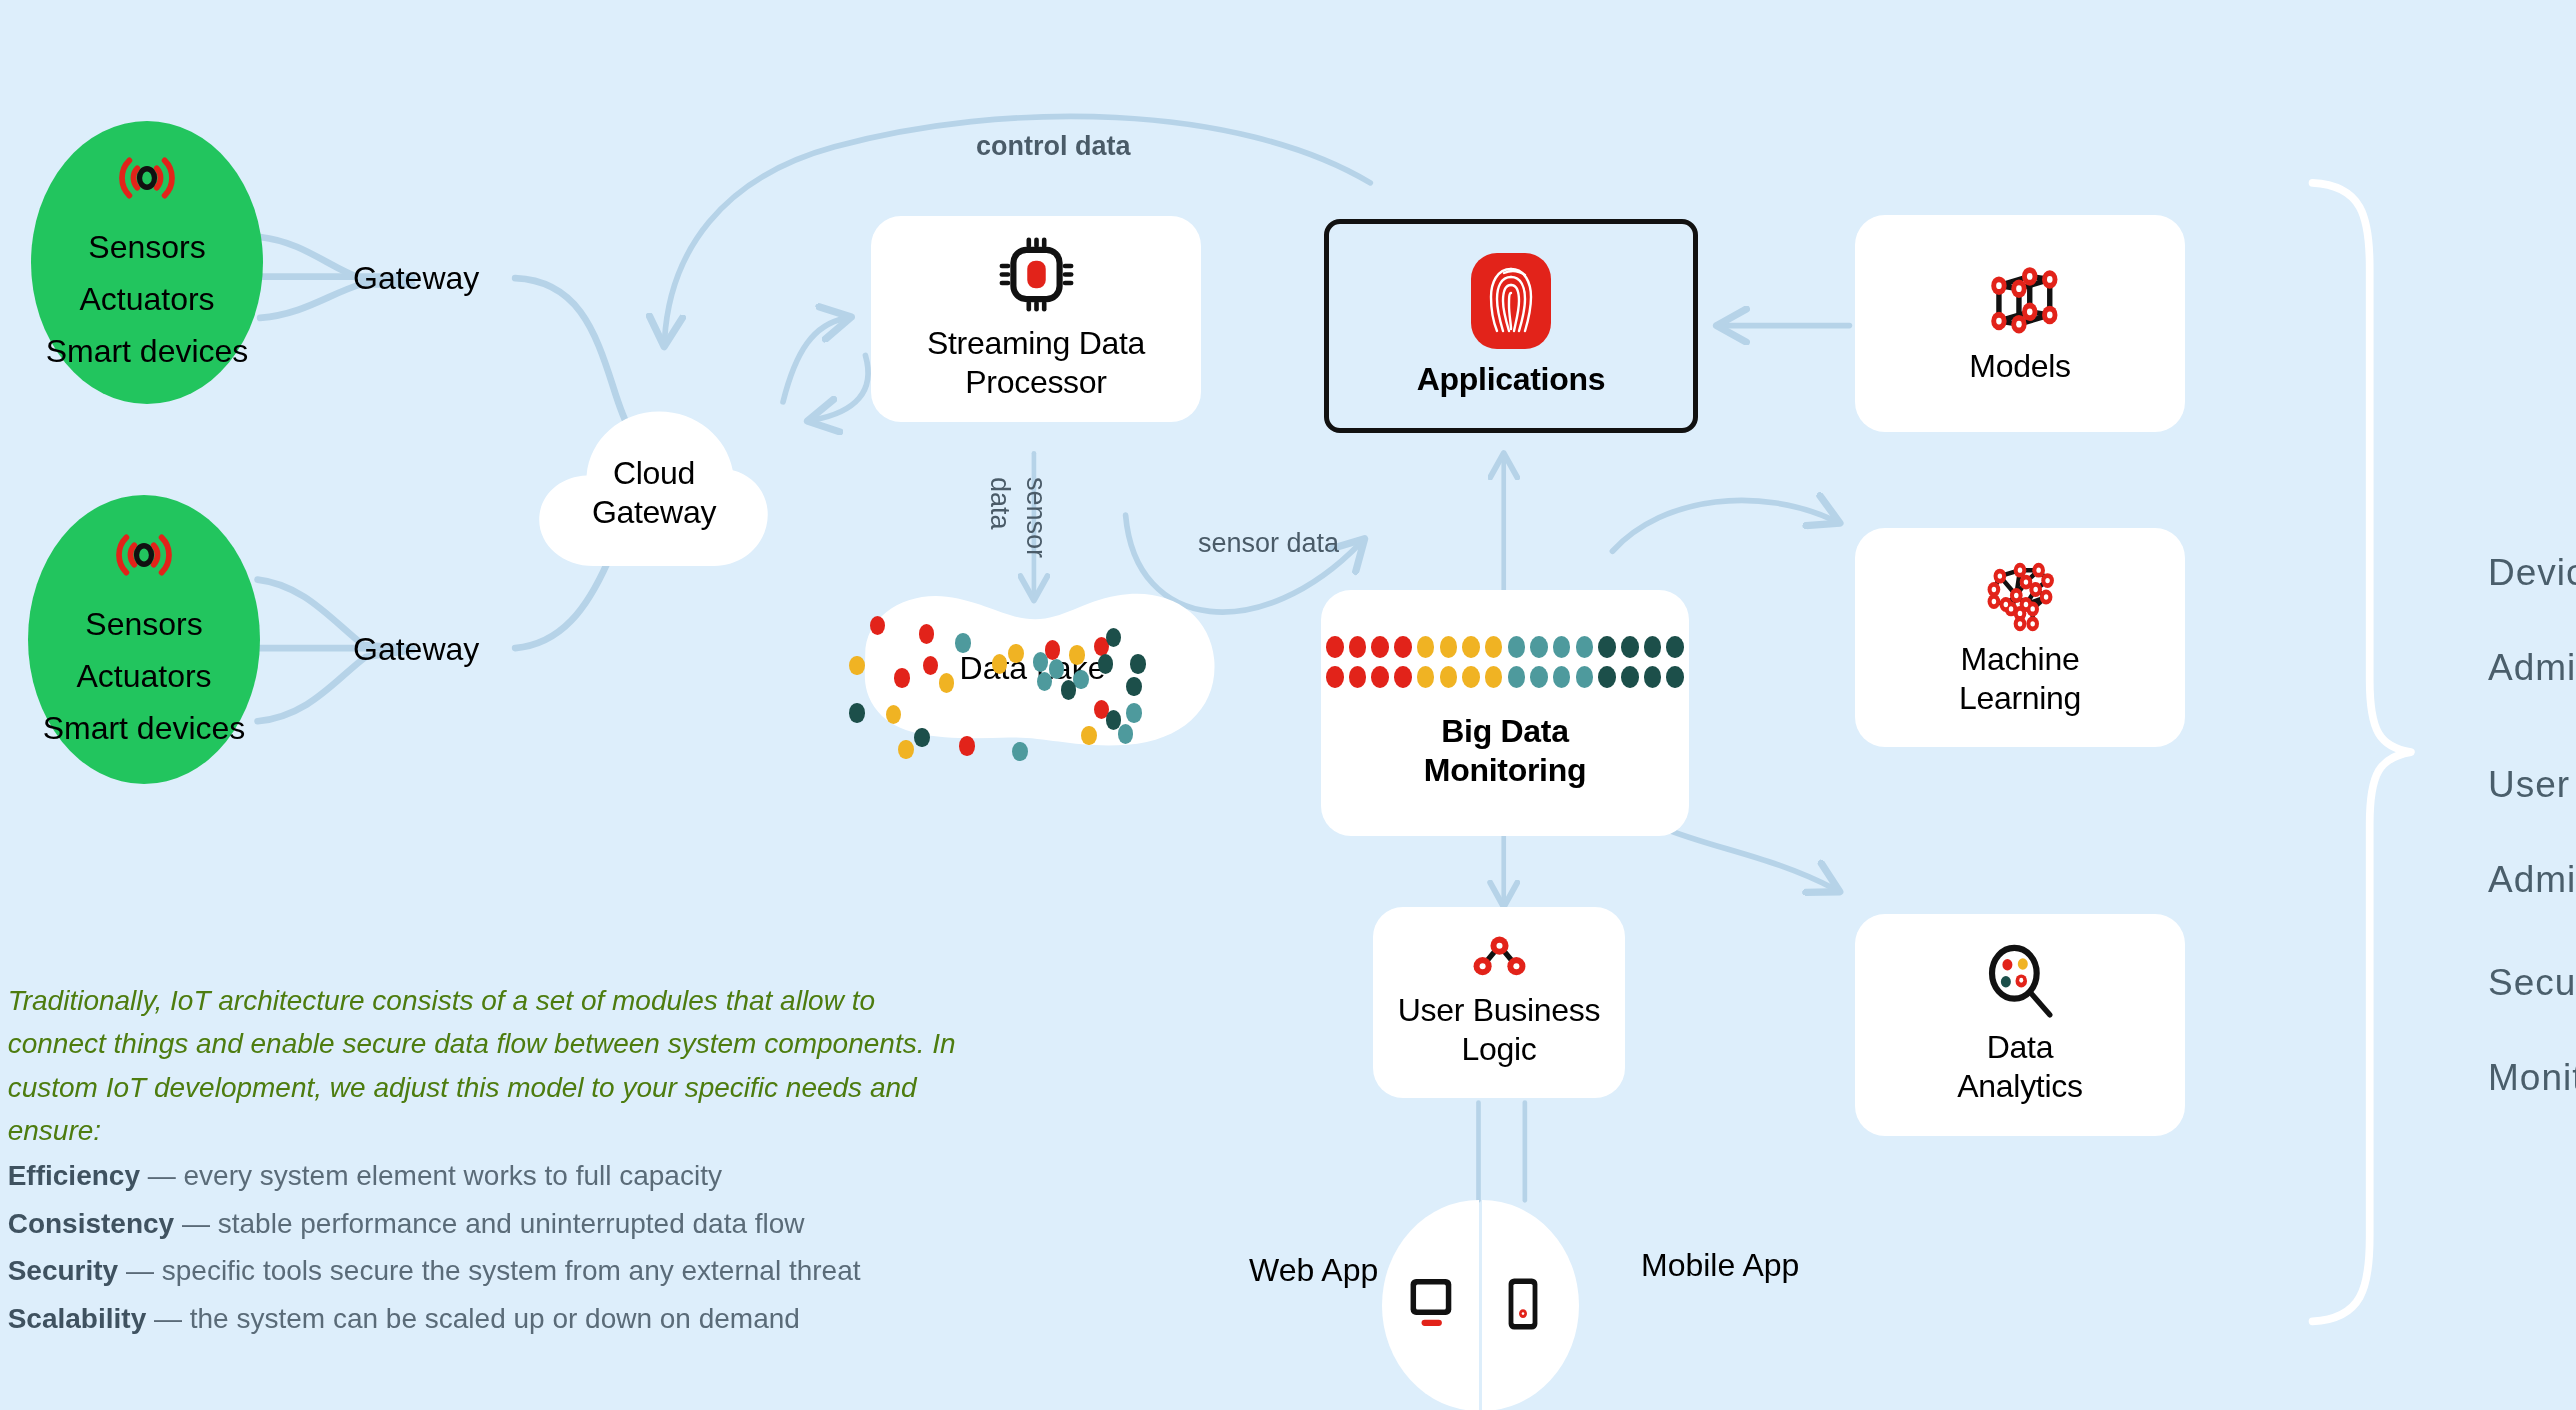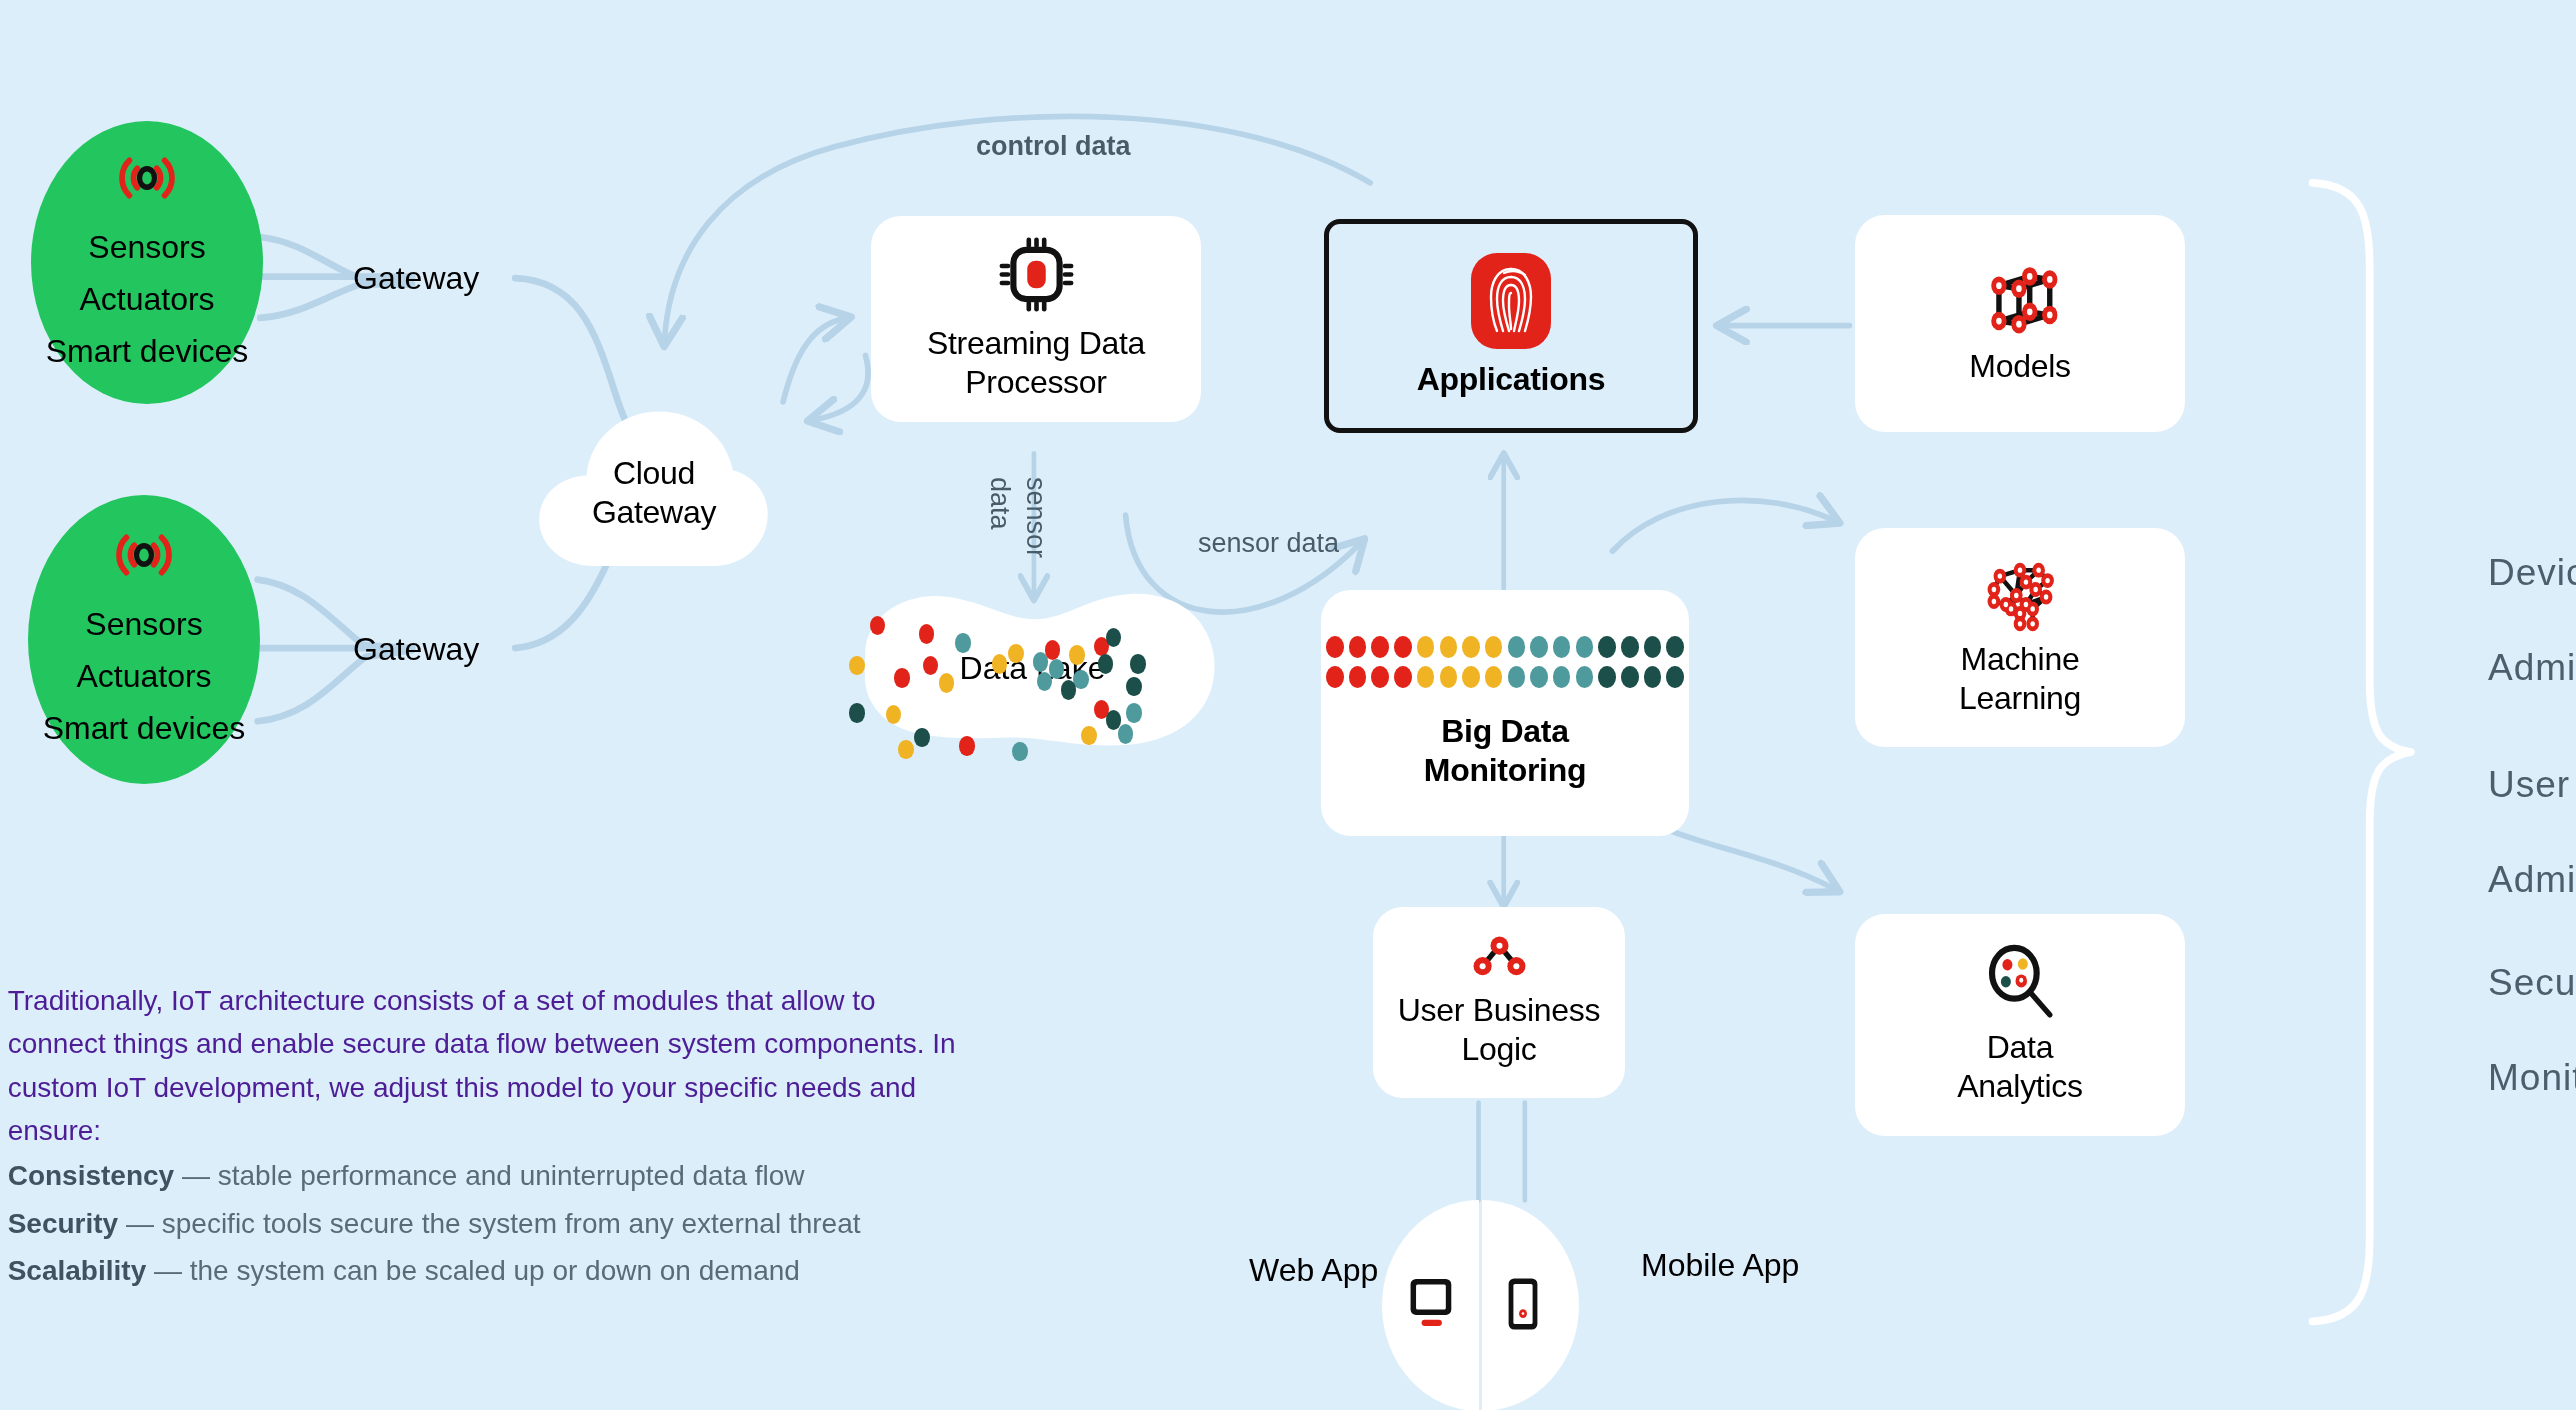--- a/index.html
+++ b/index.html
@@ -45,21 +45,21 @@
   .edge-label{position:absolute;color:#4a5b68;font-size:27px;white-space:nowrap;}
   .edge-label.vert{transform-origin:0 0;}
 
   .right-label{
     position:absolute;color:#4a5e6b;font-size:37px;line-height:1.28;
     letter-spacing:1px;white-space:pre-line;
   }
 
   
   .intro{
-    position:absolute;color:#4c1d95;font-size:28px;line-height:1.55;
+    position:absolute;color:#4d7c0f;font-size:28px;line-height:1.55;font-style:italic;
     width:969px;
   }
   .bullets{position:absolute;width:1030px;}
   .bullet{color:#5a6b78;font-size:28px;line-height:1.0;margin-bottom:19.6px;white-space:nowrap;}
   .bullet b{color:#3f5260;font-weight:bold;}
 
   
   .dotgrid{display:flex;flex-direction:column;gap:8.2px;margin-bottom:24px;}
   .dotrow{display:flex;gap:5.2px;}
   .dotrow span{width:17.5px;height:21.6px;border-radius:50%;display:block;}
@@ -452,19 +452,20 @@
     <div>User</div>
     <div>Administration</div>
   </div>
   <div class="right-label" style="left:2488px;top:912px;">
     <div>Security</div>
     <div>Monitoring</div>
   </div>
 
   <div class="intro" style="left:7.7px;top:979px;">Traditionally, IoT architecture consists of a set of modules that allow to connect things and enable secure data flow between system components. In custom IoT development, we adjust this model to your specific needs and ensure:</div>
   <div class="bullets" id="bullets" style="left:7.7px;top:1162px;">
+      <div class="bullet"><b>Efficiency</b><span> — every system element works to full capacity</span></div>
       <div class="bullet"><b>Consistency</b><span> — stable performance and uninterrupted data flow</span></div>
       <div class="bullet"><b>Security</b><span> — specific tools secure the system from any external threat</span></div>
       <div class="bullet"><b>Scalability</b><span> — the system can be scaled up or down on demand</span></div>
     </div>
 
 </div>
 
 
 </body></html>

